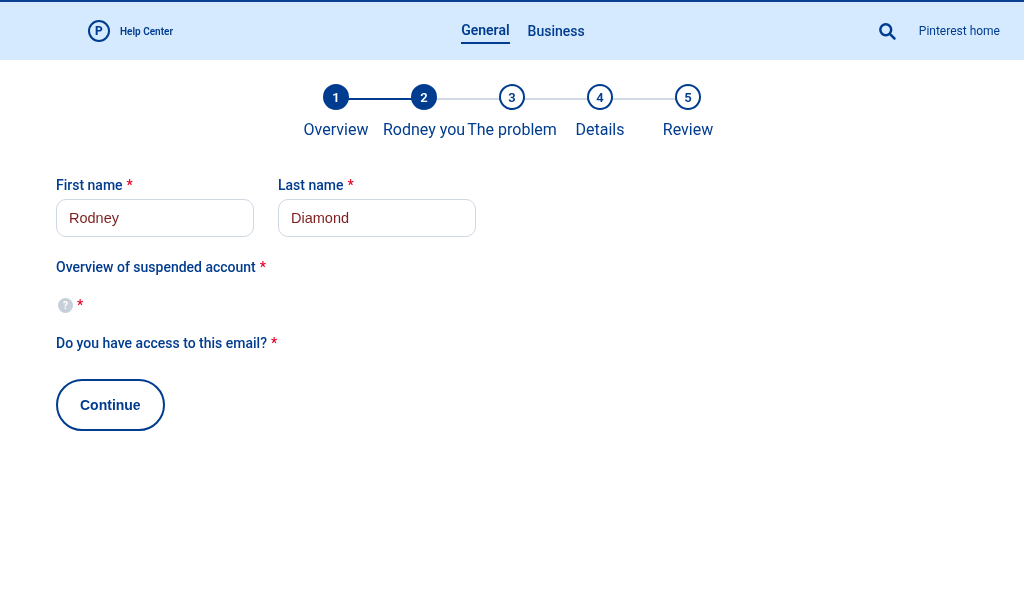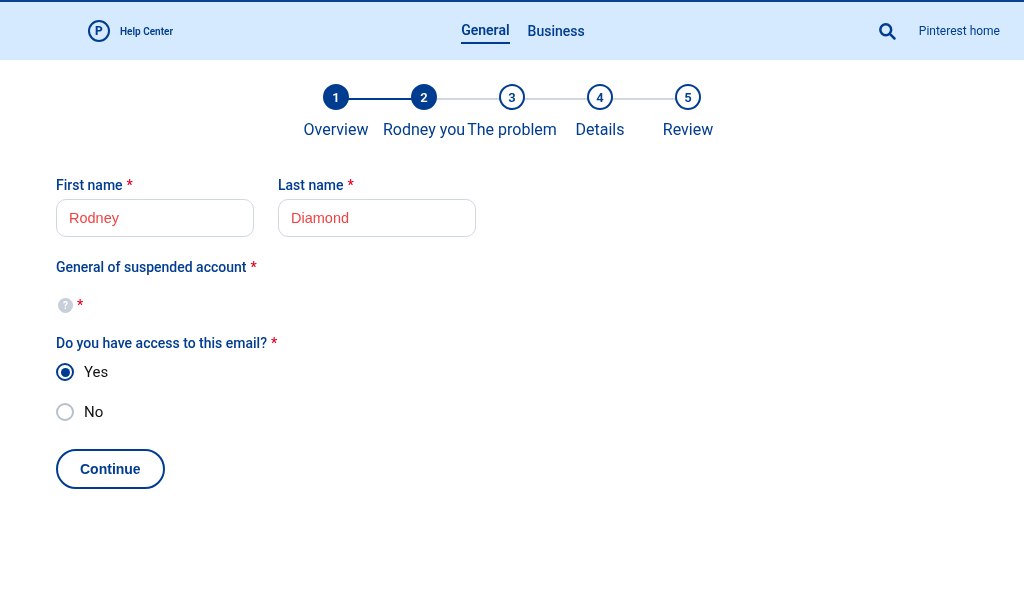--- a/index.html
+++ b/index.html
@@ -96,21 +96,21 @@
   .field { flex: 1; display: flex; flex-direction: column; gap: 6px; }
   .label { color: var(--p-blue); font-size: 14px; font-weight: 500; display: flex; align-items: center; gap: 4px; }
   .req { color: var(--p-red); }
   .input-wrap { position: relative; }
   .input {
     width: 100%;
     border: 1px solid var(--p-border);
     border-radius: 10px;
     padding: 10px 12px;
     font-size: 14.5px;
-    color: #ef4444;
+    color: #7f1d1d;
     outline: none;
   }
   .pw-icon {
     position: absolute; right: 10px; top: 50%; transform: translateY(-50%);
     width: 20px; height: 16px; border-radius: 4px; background: #e60023;
     display: flex; align-items: center; justify-content: center; color: #fff; font-size: 3px; letter-spacing: 2px;
   }
   .help-icon {
     width: 15px; height: 15px; border-radius: 50%; background: #c7cfd8; color: #fff;
     font-size: 10px; font-weight: 700; display: inline-flex; align-items: center; justify-content: center;
@@ -129,21 +129,21 @@
     content: ""; width: 9px; height: 9px; border-radius: 50%; background: var(--p-blue);
   }
   .continue {
     align-self: flex-start;
     margin-top: 6px;
     border: 2px solid var(--p-blue);
     background: #fff;
     color: var(--p-blue);
     font-weight: 700;
     border-radius: 999px;
-    padding: 10px 22px;
+    padding: 16px 22px;
     font-size: 14px;
     cursor: pointer;
   }
 </style>
 </head>
 <body>
 
 <header class="topbar">
   <div class="tb-left">
     <span class="brand-icon">P</span>
@@ -211,44 +211,34 @@
             <span class="req">*</span>
         </label>
         <div class="input-wrap">
           <input class="input" type="text" value="Diamond" style="">
         </div>
       </div>
     </div>
 
     <div class="field">
       <label class="label">
-        <span>General of suspended account</span>
+        <span>Overview of suspended account</span>
           <span class="req">*</span>
       </label>
     </div>
 
     <div class="field">
       <label class="label">
         <span class="help-icon">?</span>
         <span class="req">*</span>
       </label>
     </div>
 
     <div class="field">
       <label class="label">
         <span>Do you have access to this email?</span>
           <span class="req">*</span>
       </label>
-      <div class="radio-group">
-        <label class="radio selected">
-          <span class="dot"></span>
-          <span>Yes</span>
-        </label>
-        <label class="radio">
-          <span class="dot"></span>
-          <span>No</span>
-        </label>
-      </div>
     </div>
 
     <button type="button" class="continue">Continue</button>
   </form>
 </main>
 
 </body></html>

